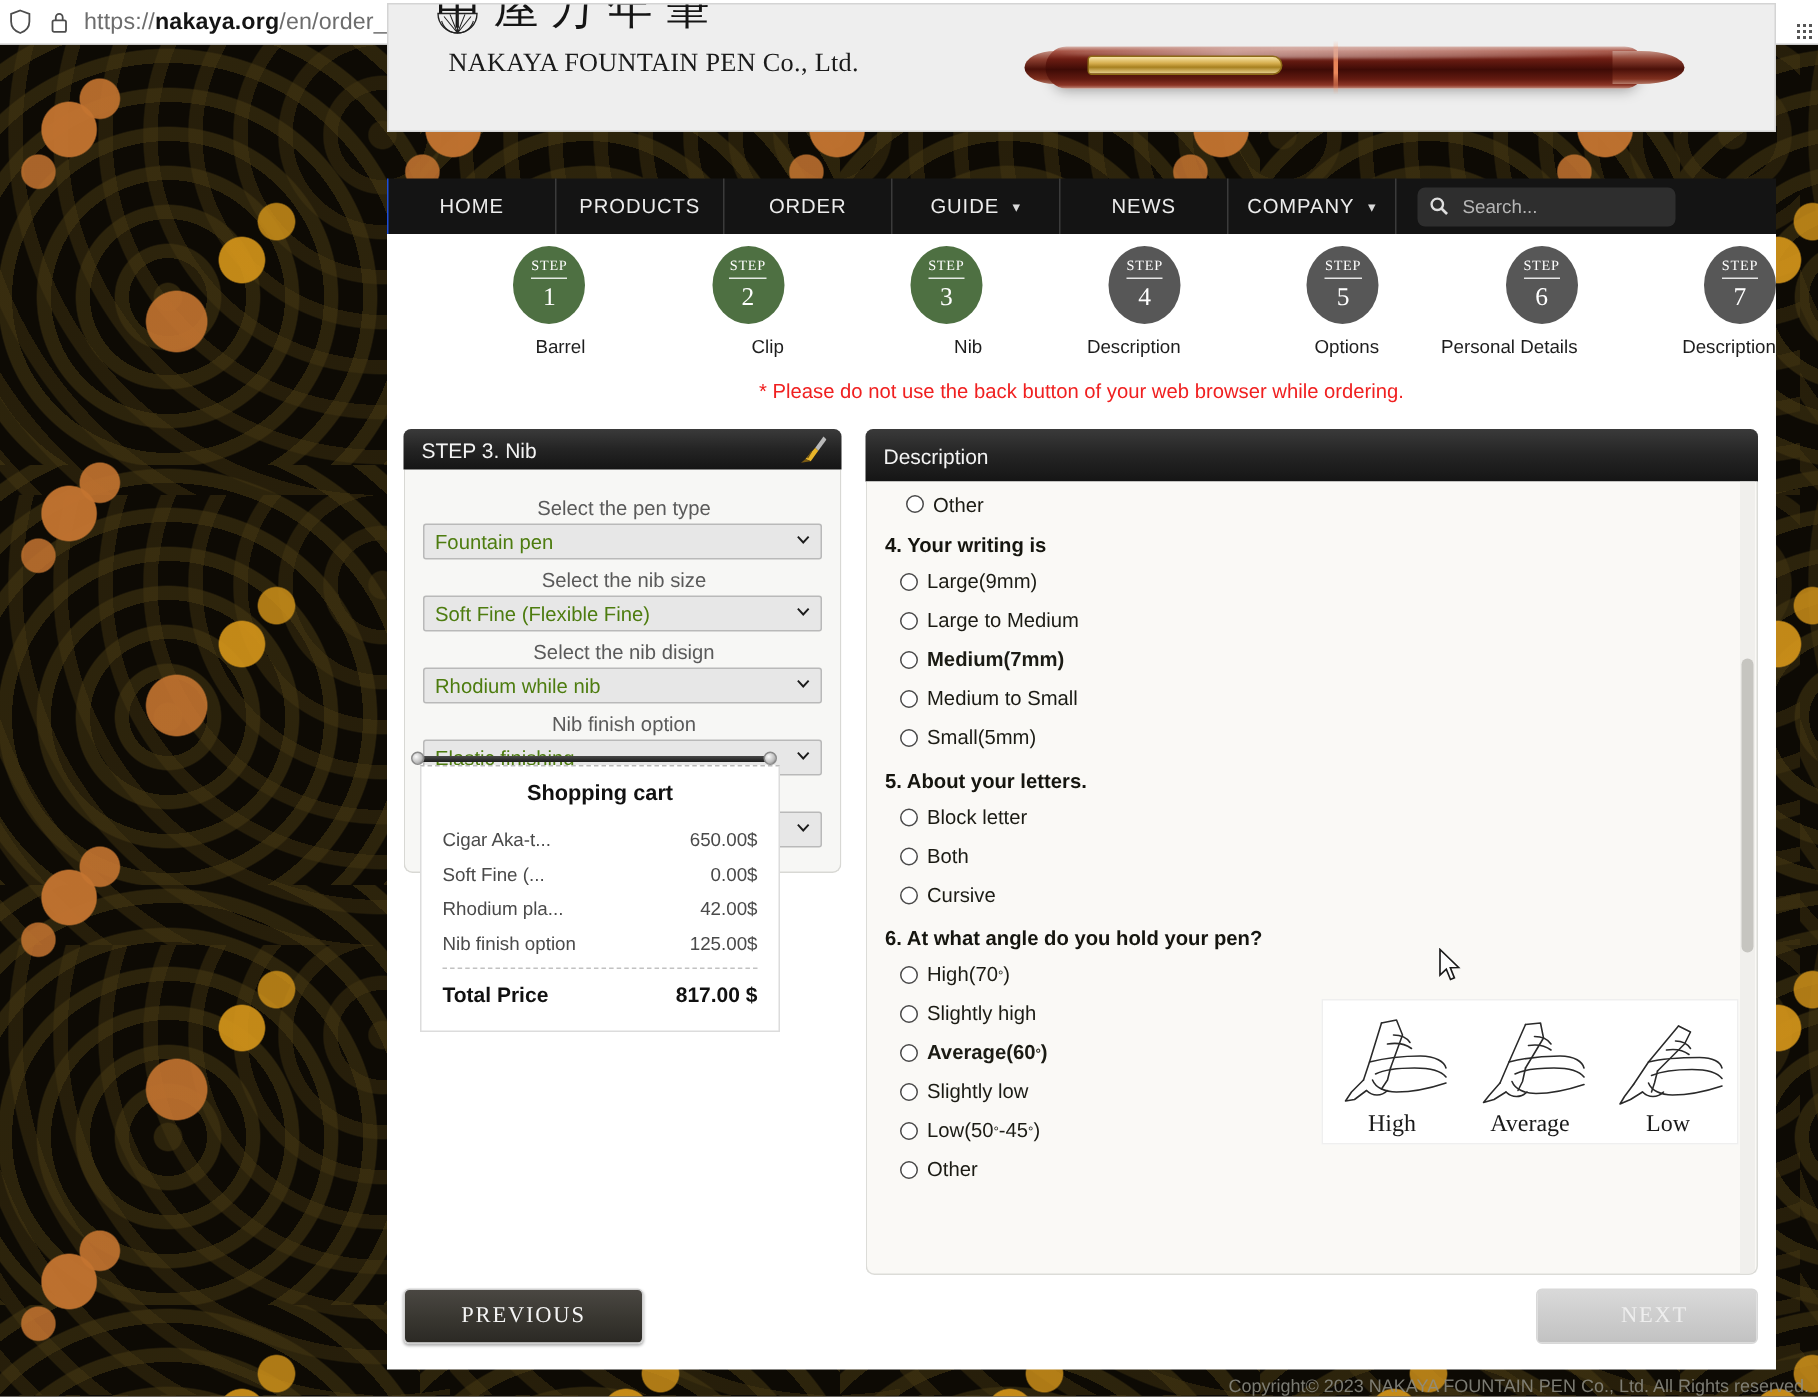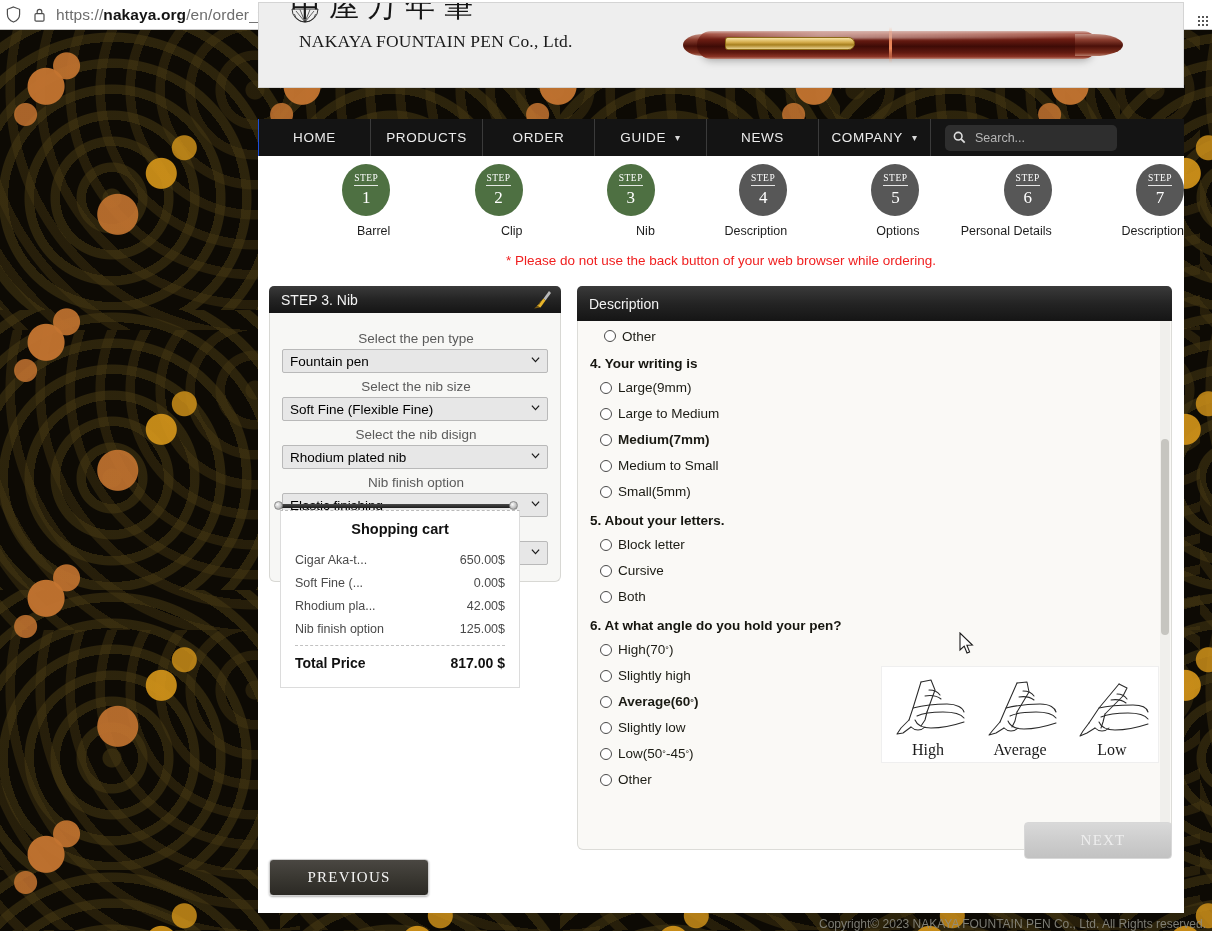--- a/index.html
+++ b/index.html
@@ -243,21 +243,21 @@
     font-size: 13.5px; color: #5a5a5a; margin: 6px 0 3px 2px; text-align: center;
   }
   .select-box {
     position: relative;
     height: 24px;
     background: #e7e7e7;
     border: 1px solid #b9b9b9;
     border-radius: 2px;
     display: flex; align-items: center;
     padding: 0 22px 0 7px;
-    font-size: 13.5px; color: #000000;
+    font-size: 13.5px; color: #4d7c0f;
     cursor: pointer;
   }
   .select-caret {
     position: absolute; right: 7px; top: 5px;
     width: 9px; height: 9px;
   }
 
   
   #cart-wrap {
     position: absolute; left: 22px; top: 345px;
@@ -385,21 +385,21 @@
     border: 1px solid #cfcfcf;
     border-radius: 4px;
     color: #f4f4f4;
     font-family: "Liberation Serif", serif;
     font-size: 15px; letter-spacing: 1.2px;
     display: flex; align-items: center; justify-content: center;
     cursor: pointer;
     box-shadow: 0 1px 2px rgba(0,0,0,0.3);
   }
   #btn-next {
-    position: absolute; left: 766px; top: 666px;
+    position: absolute; left: 766px; top: 703px;
     width: 148px; height: 37px;
     background: linear-gradient(180deg,#d9d9d9 0%, #cdcdcd 50%, #c2c2c2 100%);
     border: 1px solid #d8d8d8;
     border-radius: 4px;
     color: #eeeeee;
     font-family: "Liberation Serif", serif;
     font-size: 15px; letter-spacing: 1.2px;
     display: flex; align-items: center; justify-content: center;
     cursor: pointer;
     padding-left: 10px;
@@ -586,21 +586,21 @@
         <div class="field-label">Select the nib size</div>
         <div class="select-box">
           <span>Soft Fine (Flexible Fine)</span>
           <svg class="select-caret" viewBox="0 0 10 10">
               <path d="M1 3 L5 7.4 L9 3" fill="none" stroke="#1c1c1c" stroke-width="1.4"></path>
             </svg>
         </div>
 
         <div class="field-label">Select the nib disign</div>
         <div class="select-box">
-          <span>Rhodium plated nib</span>
+          <span>Rhodium while nib</span>
           <svg class="select-caret" viewBox="0 0 10 10">
               <path d="M1 3 L5 7.4 L9 3" fill="none" stroke="#1c1c1c" stroke-width="1.4"></path>
             </svg>
         </div>
 
         <div class="field-label">Nib finish option</div>
         <div class="select-box">
           <span>Elastic finishing</span>
           <svg class="select-caret" viewBox="0 0 10 10">
               <path d="M1 3 L5 7.4 L9 3" fill="none" stroke="#1c1c1c" stroke-width="1.4"></path>
@@ -686,25 +686,25 @@
             <span>Small(5mm)</span>
           </div>
 
           <div class="q-head">5. About your letters.</div>
           <div class="opt">
             <span class="radio"></span>
             <span>Block letter</span>
           </div>
           <div class="opt">
             <span class="radio"></span>
+            <span>Both</span>
+          </div>
+          <div class="opt">
+            <span class="radio"></span>
             <span>Cursive</span>
-          </div>
-          <div class="opt">
-            <span class="radio"></span>
-            <span>Both</span>
           </div>
 
           <div class="q-head">6. At what angle do you hold your pen?</div>
           <div class="opt">
             <span class="radio"></span>
             <span>High(70</span>
               <span class="deg">°</span>
               <span> )</span>
           </div>
           <div class="opt">

